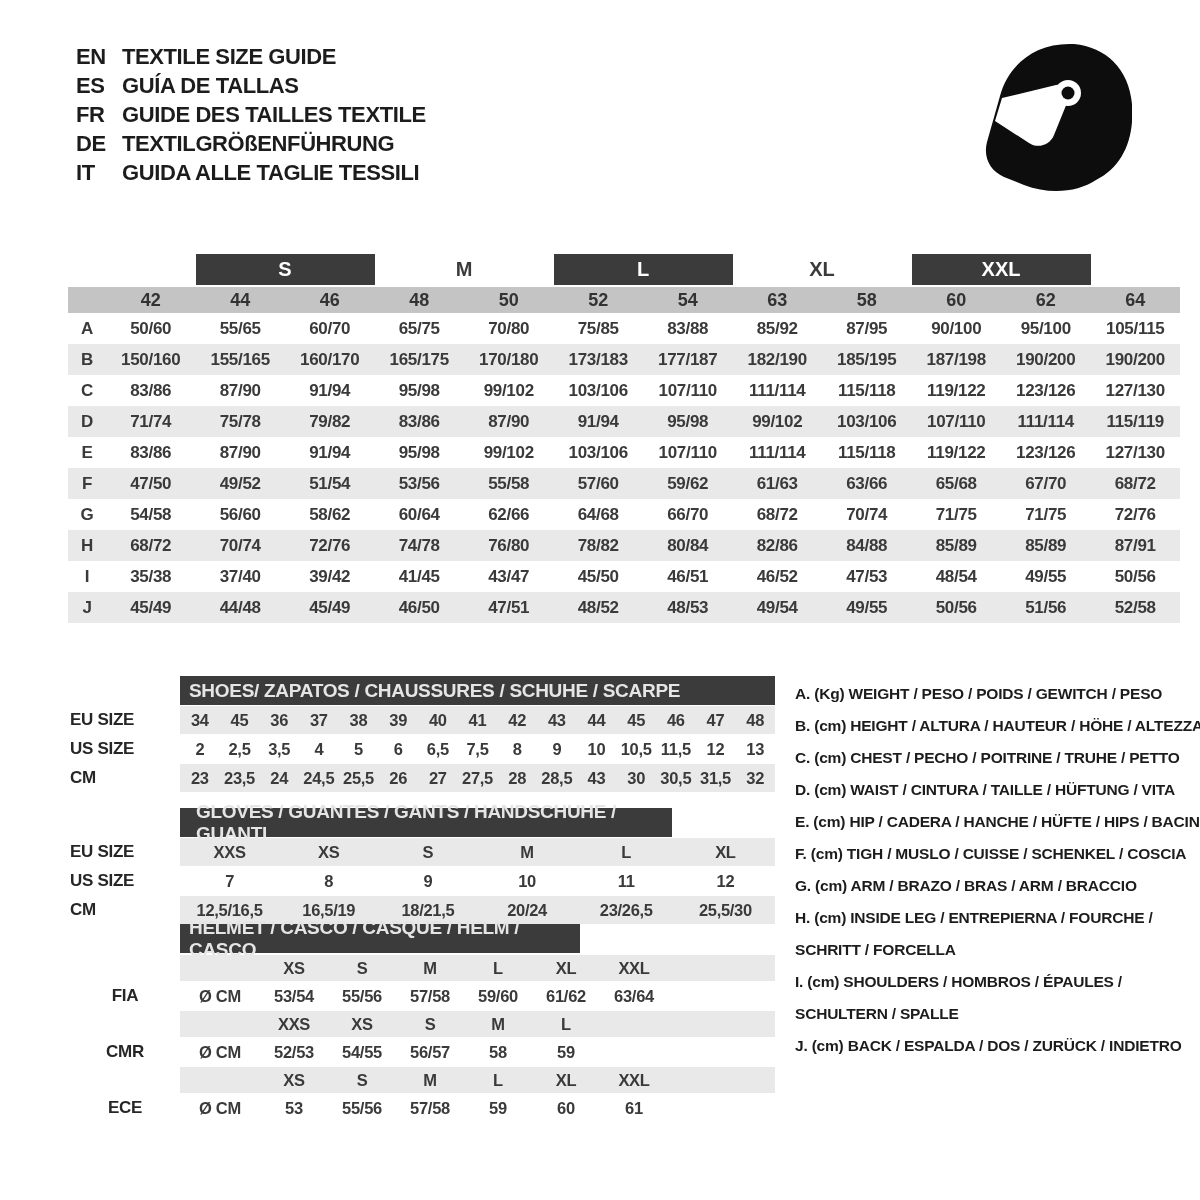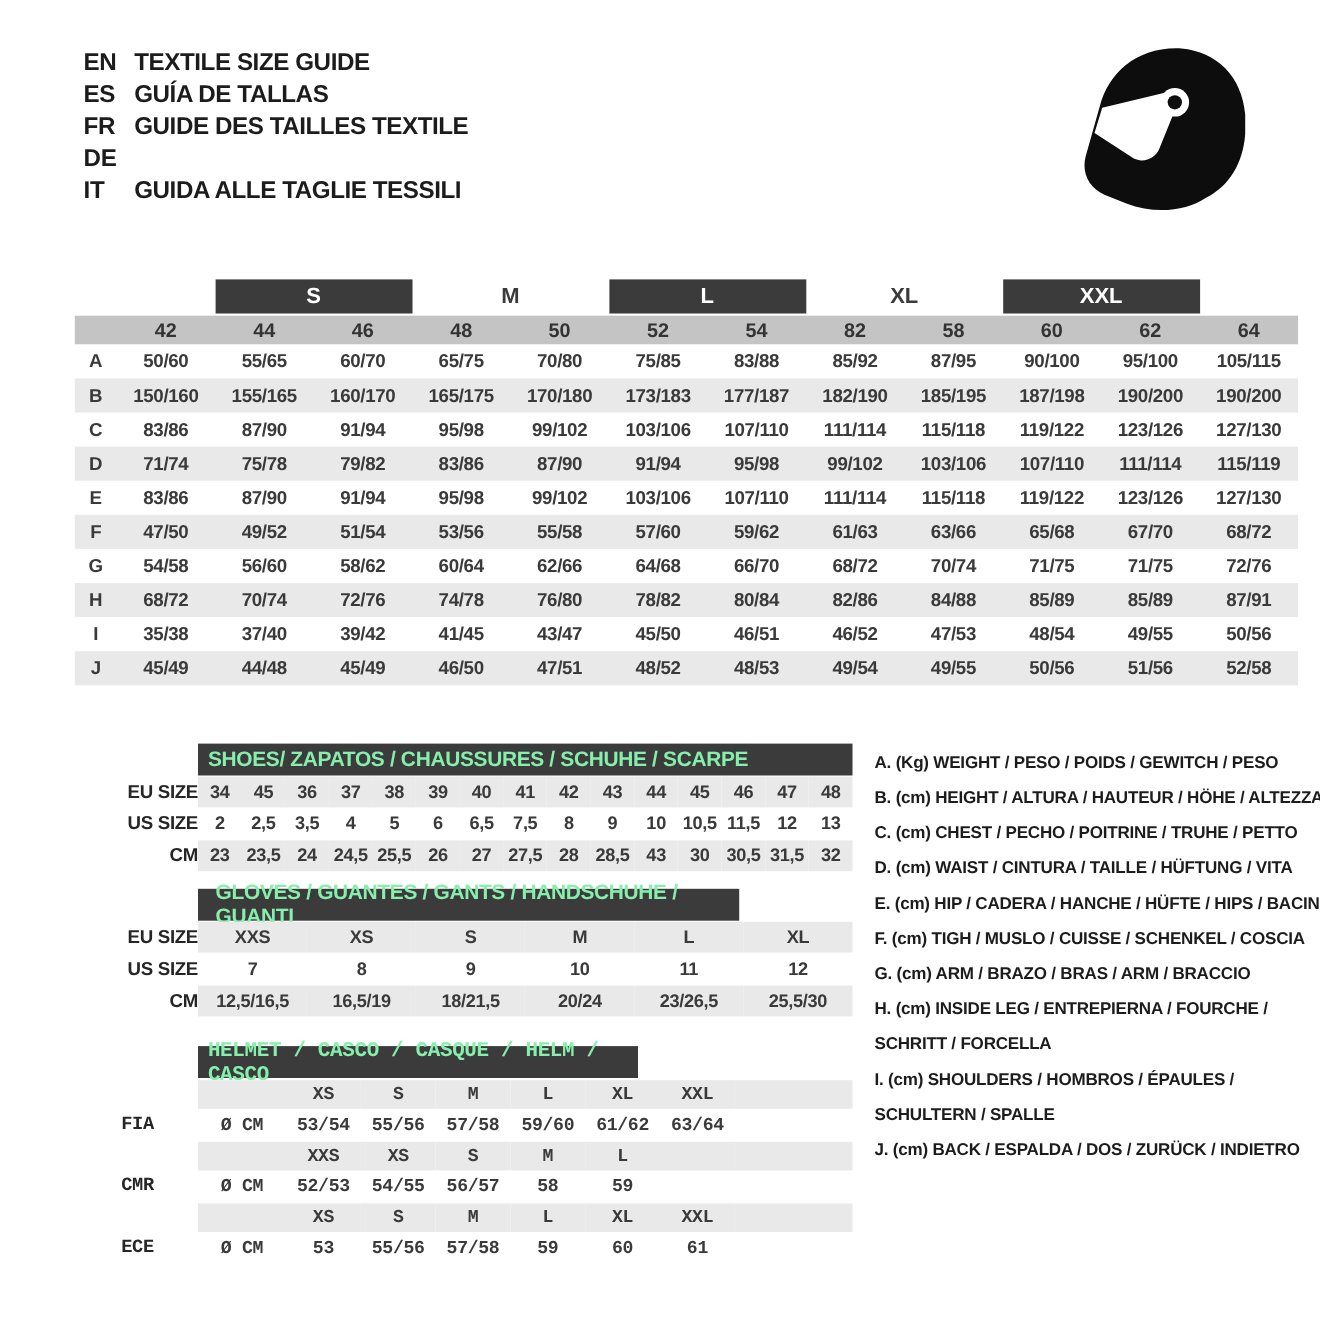--- a/index.html
+++ b/index.html
@@ -21,32 +21,32 @@
   .glabel{color:#3b3b3b;display:flex;align-items:center;justify-content:center;font-size:20px;}
   .col-band{display:grid;grid-template-columns:38px repeat(12,1fr);height:26px;background:#c4c4c4;
             align-items:center;text-align:center;font-size:18px;color:#333;}
   .t-row{display:grid;grid-template-columns:38px repeat(12,1fr);height:31px;align-items:center;
          text-align:center;font-size:17px;letter-spacing:-0.3px;color:#3a3a3a;}
   .t-row.stripe{background:#e9e9e9;}
   .t-row .letter{font-size:17px;}
 
   
   .lower{position:absolute;left:70px;top:676px;width:705px;}
-  .bar{background:#3b3b3b;color:#86efac;height:29px;display:flex;align-items:center;
+  .bar{background:#3b3b3b;color:#e5e5e5;height:29px;display:flex;align-items:center;
        padding-left:9px;font-size:19px;margin-left:110px;letter-spacing:-0.3px;}
   .bar.shoes{width:586px;}
   .bar.gloves{width:476px;padding-left:16px;}
   .bar.helmet{width:391px;}
   .s-row{display:grid;grid-template-columns:110px repeat(15,1fr);margin-top:1px;}
   .g-row{display:grid;grid-template-columns:110px repeat(6,1fr);margin-top:1px;}
   .s-row>*,.g-row>*{line-height:28px;height:28px;text-align:center;font-size:16.5px;color:#3a3a3a;letter-spacing:-0.3px;}
   .s-row.stripe>*:not(.outer-label),.g-row.stripe>*:not(.outer-label){background:#e9e9e9;}
-  .outer-label{text-align:right;font-size:17px !important;color:#262626 !important;}
+  .outer-label{text-align:left;font-size:17px !important;color:#262626 !important;}
   .gloves-block{margin-top:16px;}
-  .helmet-block{margin-top:27px;font-family:Liberation Mono, monospace;}
+  .helmet-block{}
   .h-row{display:grid;grid-template-columns:110px 80px repeat(6,68px) 1fr;margin-top:2px;}
   .h-row>*{line-height:26px;height:26px;text-align:center;font-size:16.5px;color:#3a3a3a;letter-spacing:-0.3px;}
   .h-row.band>*:not(.outer-label){background:#e9e9e9;}
 
   
   .legend{position:absolute;left:795px;top:678px;width:420px;font-size:15.5px;line-height:32px;
           letter-spacing:-0.2px;color:#1c1c1c;}
 </style>
 </head>
 <body>
@@ -61,20 +61,21 @@
       <div class="lang-line">
         <div class="lang-code">ES</div>
         <div class="lang-title">GUÍA DE TALLAS</div>
       </div>
       <div class="lang-line">
         <div class="lang-code">FR</div>
         <div class="lang-title">GUIDE DES TAILLES TEXTILE</div>
       </div>
       <div class="lang-line">
         <div class="lang-code">DE</div>
+        <div class="lang-title">TEXTILGRÖßENFÜHRUNG</div>
       </div>
       <div class="lang-line">
         <div class="lang-code">IT</div>
         <div class="lang-title">GUIDA ALLE TAGLIE TESSILI</div>
       </div>
     </div>
 
   <div class="helmet-icon">
     <svg width="155" height="155" viewBox="0 0 155 155">
       <path fill="#0d0d0d" d="M 92 6 C 52 4 26 28 18 58 L 5 104 C 1 119 8 133 22 139 L 42 147
@@ -97,21 +98,21 @@
       </div>
     <div class="col-band" id="colBand">
         <div></div>
         <div>42</div>
         <div>44</div>
         <div>46</div>
         <div>48</div>
         <div>50</div>
         <div>52</div>
         <div>54</div>
-        <div>82</div>
+        <div>63</div>
         <div>58</div>
         <div>60</div>
         <div>62</div>
         <div>64</div>
       </div>
     <div id="textileRows">
         <div class="t-row">
           <div class="letter">A</div>
           <div>50/60</div>
           <div>55/65</div>

